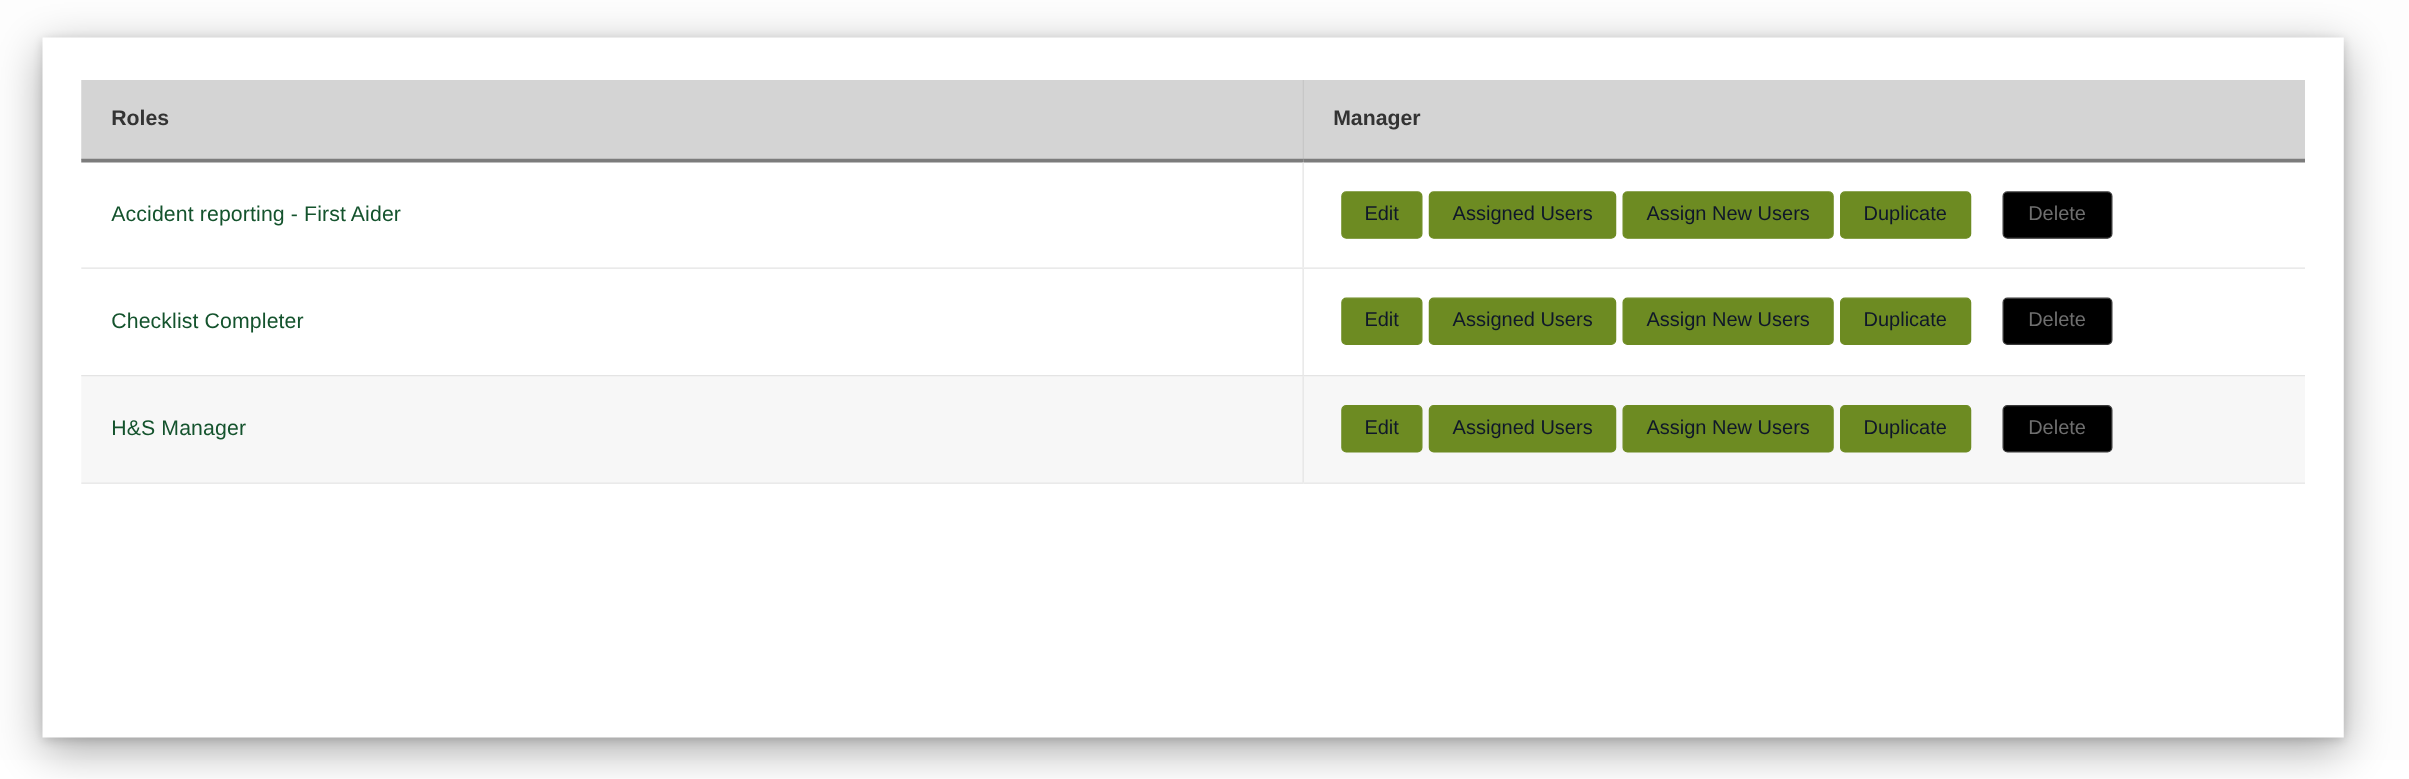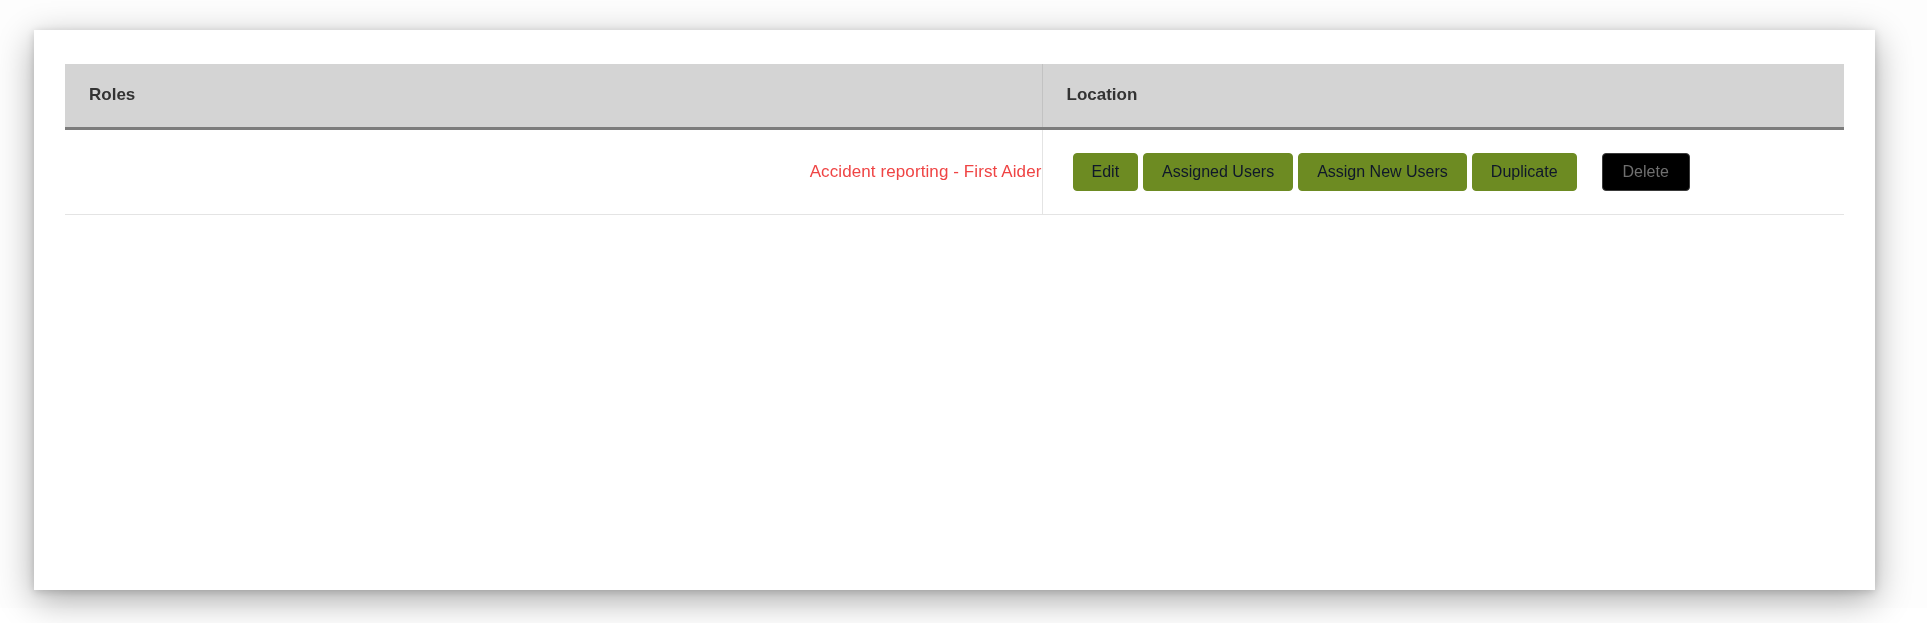--- a/index.html
+++ b/index.html
@@ -66,24 +66,23 @@
   .roles-table tbody tr.row-odd  { background: #ffffff; }
   .roles-table tbody tr.row-even { background: #f7f7f7; }
 
   .roles-table tbody td {
     border-bottom: 1px solid #e4e4e4;
     vertical-align: middle;
     padding: 0;
   }
   .roles-table tbody td.cell-role {
     padding-left: 24px;
-    color: #ef4444;
+    color: #14532d;
     font-size: 17px;
     letter-spacing: 0.1px;
-    text-align: right;
   }
   .roles-table tbody td.cell-actions {
     border-left: 1px solid #e4e4e4;
     padding-left: 30px;
   }
 
   .action-group {
     display: flex;
     align-items: center;
     gap: 5px;
@@ -123,26 +122,50 @@
   <div class="page-card">
 
     <table class="roles-table">
       <colgroup>
         <col class="col-roles">
         <col class="col-actions">
       </colgroup>
       <thead>
         <tr>
           <th class="th-roles">Roles</th>
-          <th class="th-actions">Location</th>
+          <th class="th-actions">Manager</th>
         </tr>
       </thead>
       <tbody id="table-body">
           <tr class="row-odd">
             <td class="cell-role">Accident reporting - First Aider</td>
+            <td class="cell-actions">
+              <div class="action-group">
+                <button class="btn btn-primary">Edit</button>
+                <button class="btn btn-primary">Assigned Users</button>
+                <button class="btn btn-primary">Assign New Users</button>
+                <button class="btn btn-primary">Duplicate</button>
+                <button class="btn btn-outline">Delete</button>
+              </div>
+            </td>
+          </tr>
+          <tr class="row-odd">
+            <td class="cell-role">Checklist Completer</td>
+            <td class="cell-actions">
+              <div class="action-group">
+                <button class="btn btn-primary">Edit</button>
+                <button class="btn btn-primary">Assigned Users</button>
+                <button class="btn btn-primary">Assign New Users</button>
+                <button class="btn btn-primary">Duplicate</button>
+                <button class="btn btn-outline">Delete</button>
+              </div>
+            </td>
+          </tr>
+          <tr class="row-even">
+            <td class="cell-role">H&amp;S Manager</td>
             <td class="cell-actions">
               <div class="action-group">
                 <button class="btn btn-primary">Edit</button>
                 <button class="btn btn-primary">Assigned Users</button>
                 <button class="btn btn-primary">Assign New Users</button>
                 <button class="btn btn-primary">Duplicate</button>
                 <button class="btn btn-outline">Delete</button>
               </div>
             </td>
           </tr>

